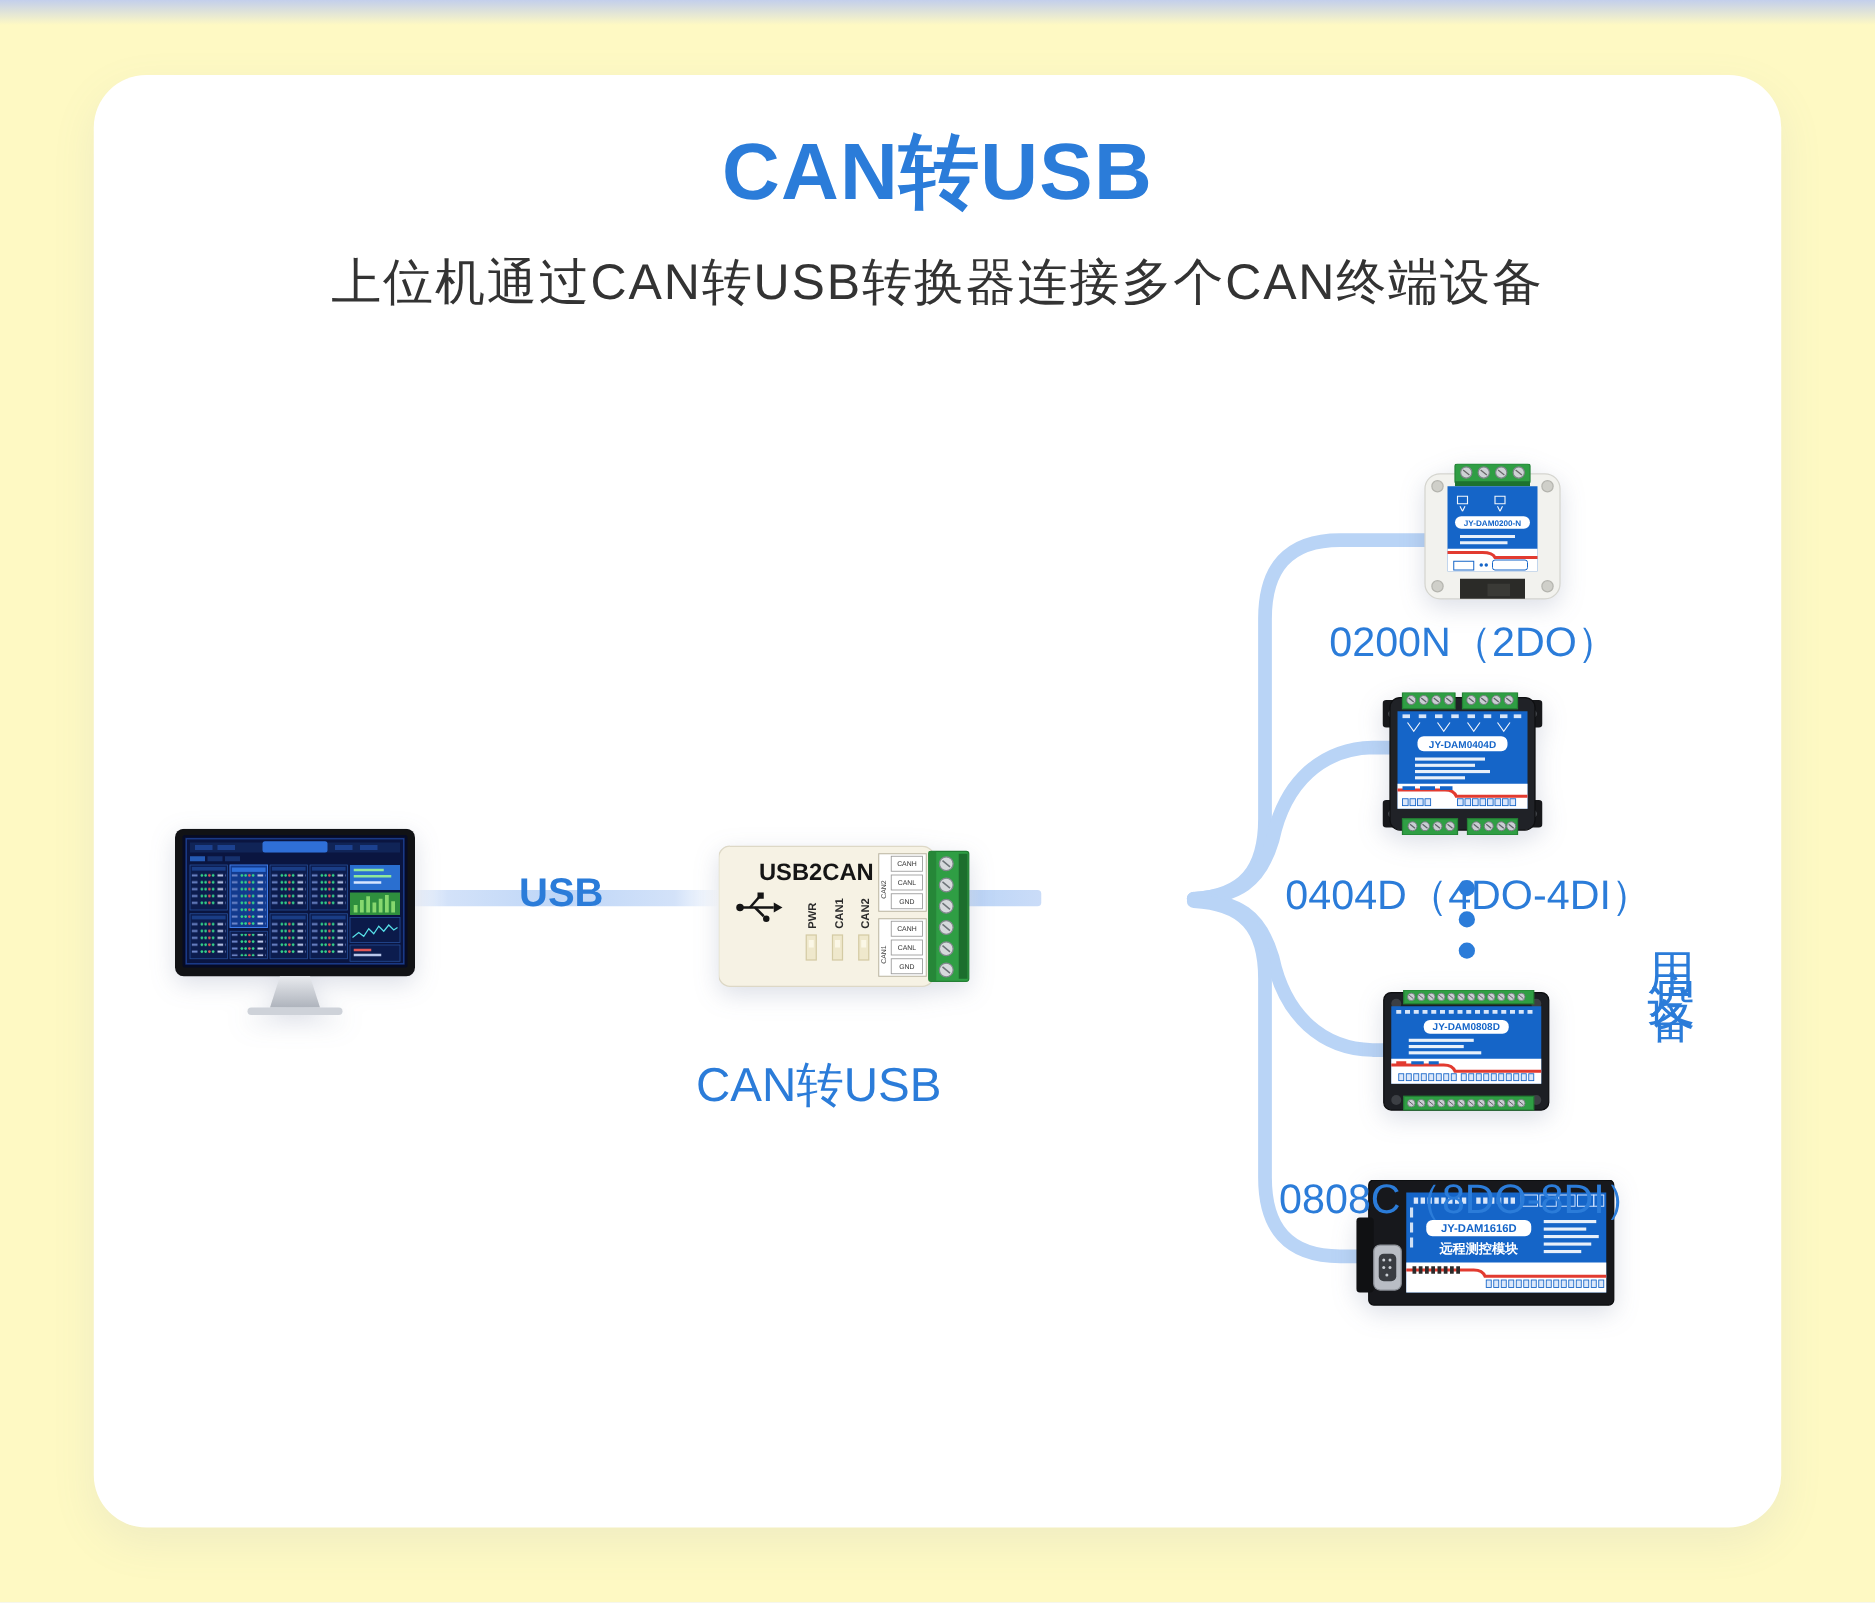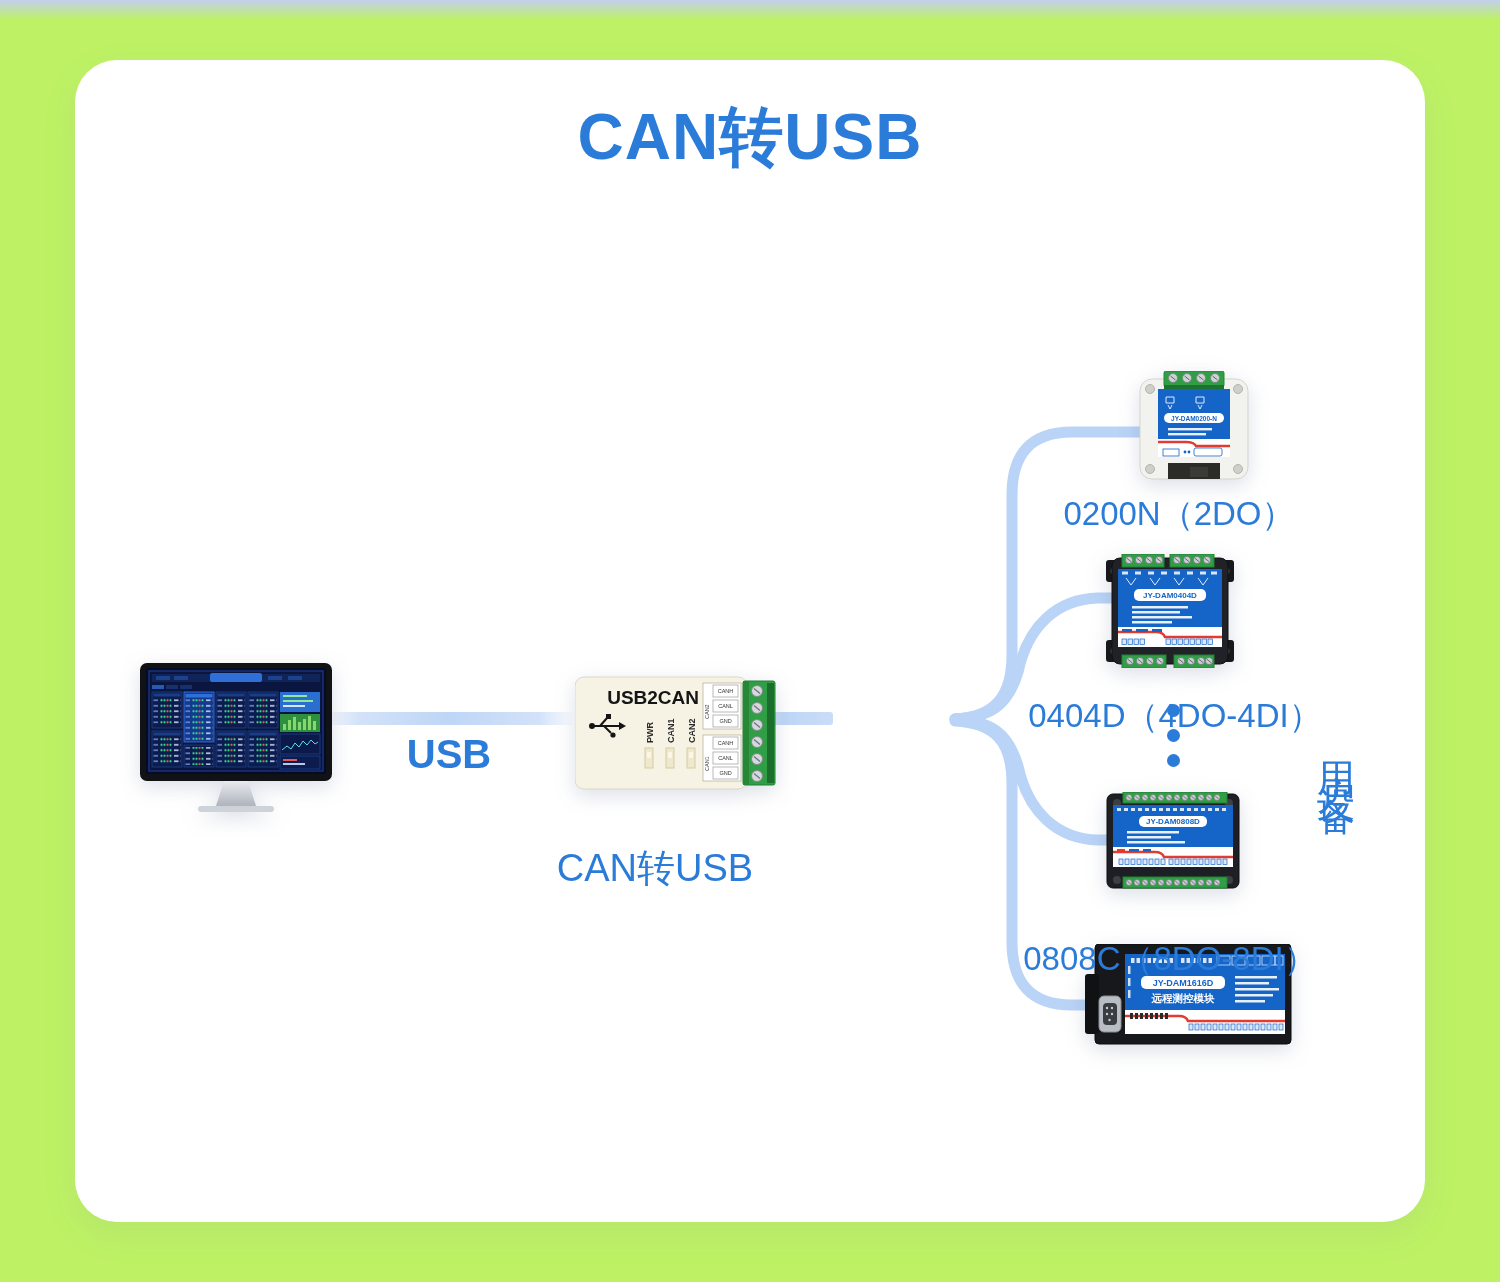--- a/index.html
+++ b/index.html
@@ -1,30 +1,30 @@
 <!DOCTYPE html>
 <html><head>
 <meta charset="utf-8">
 <style>
   html,body{margin:0;padding:0;background:#edf1fb;}
-  .page{position:relative;width:1500px;height:1282px;background:#bef264;overflow:hidden;
+  .page{position:relative;width:1500px;height:1282px;background:#fef9c3;overflow:hidden;
         font-family:"Liberation Sans",sans-serif;}
   .abs{position:absolute;}
   .top-glow{left:0;top:0;width:1500px;height:20px;
         background:linear-gradient(180deg,#c3cfec 0%,rgba(237,241,251,0) 100%);}
   .card{left:75px;top:60px;width:1350px;height:1162px;background:#ffffff;border-radius:42px;
         box-shadow:0 12px 34px rgba(110,130,185,.10);}
   .title{left:0;top:94px;width:1500px;text-align:center;font-size:64px;font-weight:700;
         color:#2B7CD9;letter-spacing:1px;}
   .sub{left:0;width:1500px;text-align:center;font-size:40px;font-weight:500;color:#333;
         letter-spacing:1.5px;}
   .sub1{top:198px;} .sub2{top:272px;}
   .blue-label{color:#2B7CD9;font-weight:500;text-align:center;}
   .pc-label{left:73px;top:841px;width:300px;font-size:38px;}
-  .usb-label{left:323px;top:696px;width:252px;font-size:40px;font-weight:600;margin-top:36px;}
+  .usb-label{left:323px;top:696px;width:252px;font-size:32px;font-weight:600;}
   .conv-label{left:505px;top:843px;width:300px;font-size:38px;}
   .can-label{left:793px;top:699px;width:200px;font-size:36px;font-weight:600;}
   .group-label{left:1310px;top:641px;height:230px;font-size:38px;writing-mode:vertical-rl;
         letter-spacing:12px;}
   .cap{font-size:33px;font-weight:500;color:#2B7CD9;text-align:center;}
   .cap0{left:1039px;top:492px;width:280px;}
   .cap1{left:1015px;top:670px;width:320px;margin-top:24px;}
   .cap2{left:1010px;top:894px;width:320px;margin-top:43px;}
   .cap3{left:1006px;top:1056px;width:340px;}
   .band{height:13px;border-radius:3px;}
@@ -37,20 +37,21 @@
   svg{font-family:"Liberation Sans",sans-serif;}
 </style>
 </head>
 <body>
 
 <div class="page">
   <div class="abs top-glow"></div>
   <div class="abs card"></div>
 
   <div class="abs title">CAN转USB</div>
+  <div class="abs sub sub1">上位机通过CAN转USB转换器连接多个CAN终端设备</div>
 
   <div class="abs band band-usb"></div>
   <div class="abs band band-can"></div>
 
   <svg class="abs" style="left:0;top:0;" width="1500" height="1282" viewBox="0 0 1500 1282">
     <g fill="none" stroke="#B9D4F6" stroke-width="11" stroke-linecap="round" stroke-linejoin="round">
       <path d="M955,719 C995,717 1012,696 1012,655 L1012,495 C1012,455 1030,432 1072,432 L1140,432"></path>
       <path d="M955,719 C990,717 1008,706 1018,672 C1028,625 1058,599 1098,598 L1112,598"></path>
       <path d="M955,719 C990,721 1008,732 1018,766 C1028,813 1058,839 1098,840 L1112,840"></path>
       <path d="M955,721 C995,723 1012,742 1012,783 L1012,942 C1012,982 1030,1005 1072,1005 L1092,1005"></path>

